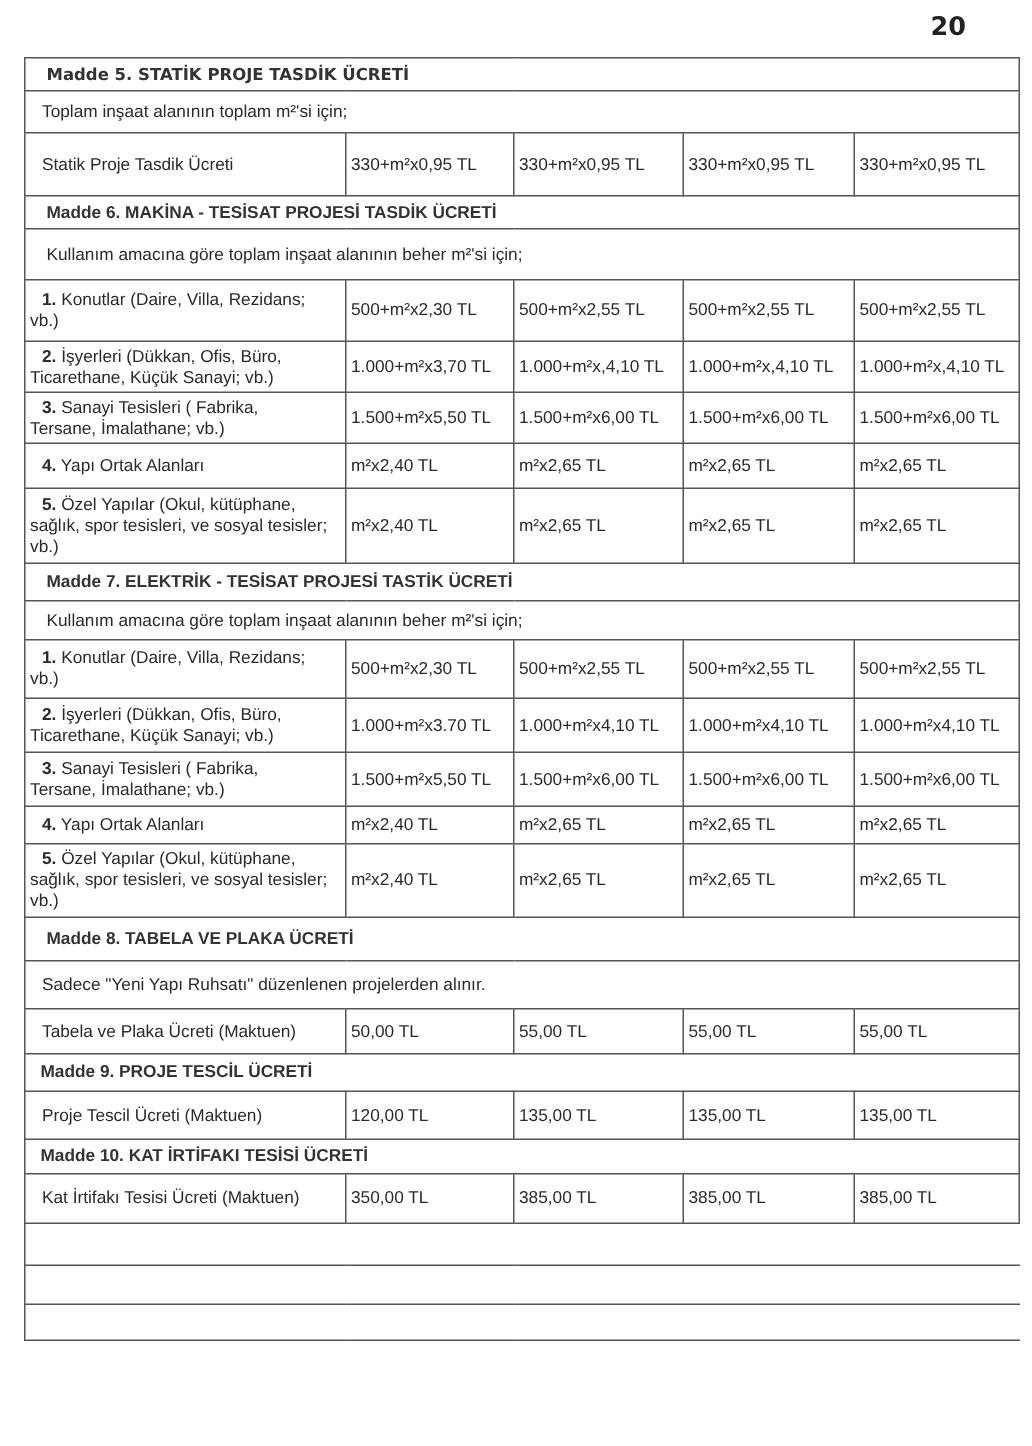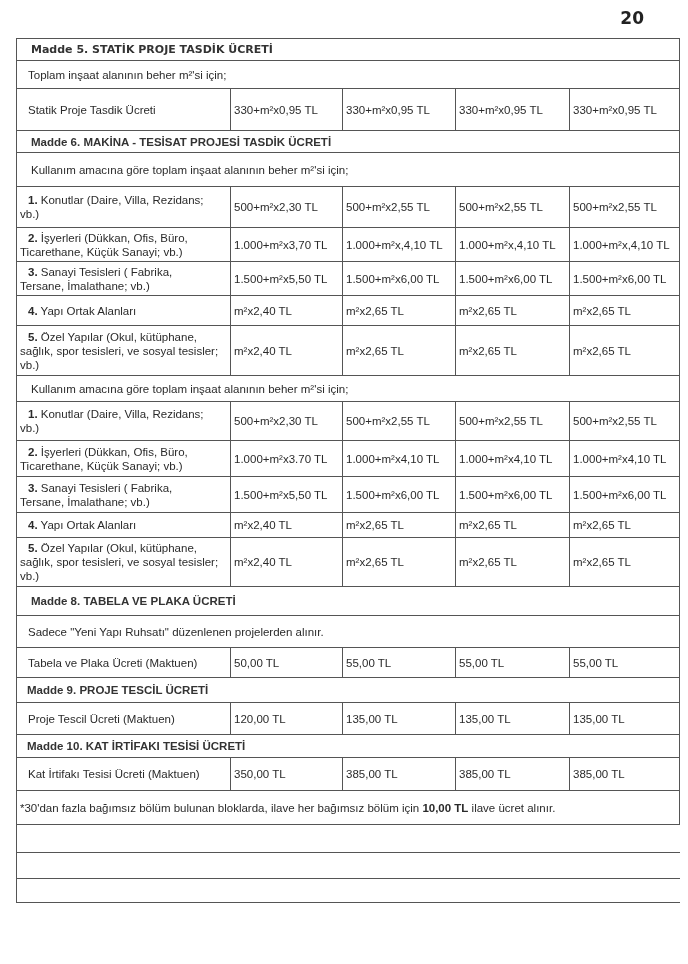--- a/index.html
+++ b/index.html
@@ -43,21 +43,21 @@
       <col style="width:113px">
       <col style="width:114px">
       <col style="width:110px">
   </colgroup>
 
   <tbody>
       <tr style="height:22px">
     <td colspan="5" class="section s5">Madde 5. STATİK PROJE TASDİK ÜCRETİ</td>
   </tr>
   <tr style="height:28px">
-    <td colspan="5" class="note">Toplam inşaat alanının beher m²'si için;</td>
+    <td colspan="5" class="note">Toplam inşaat alanının toplam m²'si için;</td>
   </tr>
   <tr style="height:42px">
     <td class="label note">Statik Proje Tasdik Ücreti</td>
     <td class="val">330+m²x0,95 TL</td>
     <td class="val">330+m²x0,95 TL</td>
     <td class="val">330+m²x0,95 TL</td>
     <td class="val">330+m²x0,95 TL</td>
   </tr>
 
   <tr style="height:22px">
@@ -95,20 +95,23 @@
     <td class="val">m²x2,65 TL</td>
   </tr>
   <tr style="height:50px">
     <td class="label"><span class="item-first"><span class="num">5.</span><span> Özel Yapılar (Okul, kütüphane,</span></span><br><span>sağlık, spor tesisleri, ve sosyal tesisler; vb.)</span></td>
     <td class="val">m²x2,40 TL</td>
     <td class="val">m²x2,65 TL</td>
     <td class="val">m²x2,65 TL</td>
     <td class="val">m²x2,65 TL</td>
   </tr>
 
+  <tr style="height:25px">
+    <td colspan="5" class="section">Madde 7. ELEKTRİK - TESİSAT PROJESİ TASTİK ÜCRETİ</td>
+  </tr>
   <tr style="height:26px">
     <td colspan="5" class="note indent">Kullanım amacına göre toplam inşaat alanının beher m²'si için;</td>
   </tr>
   <tr style="height:39px">
     <td class="label"><span class="item-first"><span class="num">1.</span><span> Konutlar (Daire, Villa, Rezidans;</span></span><br><span>vb.)</span></td>
     <td class="val">500+m²x2,30 TL</td>
     <td class="val">500+m²x2,55 TL</td>
     <td class="val">500+m²x2,55 TL</td>
     <td class="val">500+m²x2,55 TL</td>
   </tr>
@@ -169,23 +172,20 @@
   <tr style="height:23px">
     <td colspan="5" class="section" style="padding-left:10px">Madde 10. KAT İRTİFAKI TESİSİ ÜCRETİ</td>
   </tr>
   <tr style="height:33px">
     <td class="label note">Kat İrtifakı Tesisi Ücreti (Maktuen)</td>
     <td class="val">350,00 TL</td>
     <td class="val">385,00 TL</td>
     <td class="val">385,00 TL</td>
     <td class="val">385,00 TL</td>
   </tr>
-  <tr style="height:34px">
-    <td colspan="5" class="footnote"><span>*30'dan fazla bağımsız bölüm bulunan bloklarda, ilave her bağımsız bölüm için </span><b>10,00 TL</b><span> ilave ücret alınır.</span></td>
-  </tr>
   <tr class="blank" style="height:28px">
         <td colspan="5"></td>
       </tr>
   <tr class="blank" style="height:26px">
         <td colspan="5"></td>
       </tr>
   <tr class="blank" style="height:24px">
         <td colspan="5"></td>
       </tr>
 </tbody>

